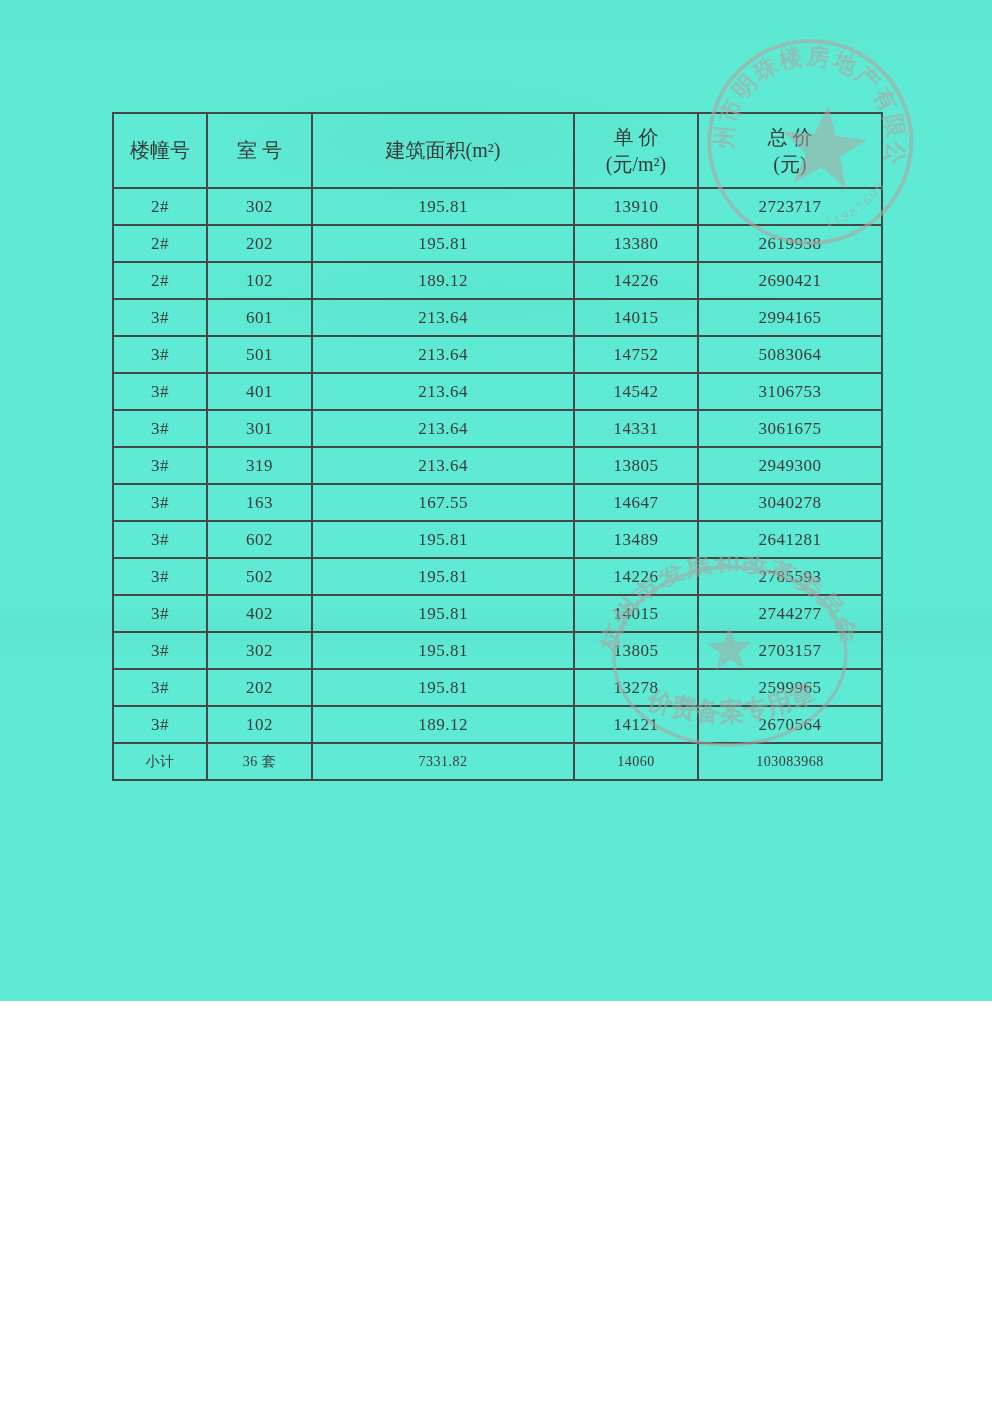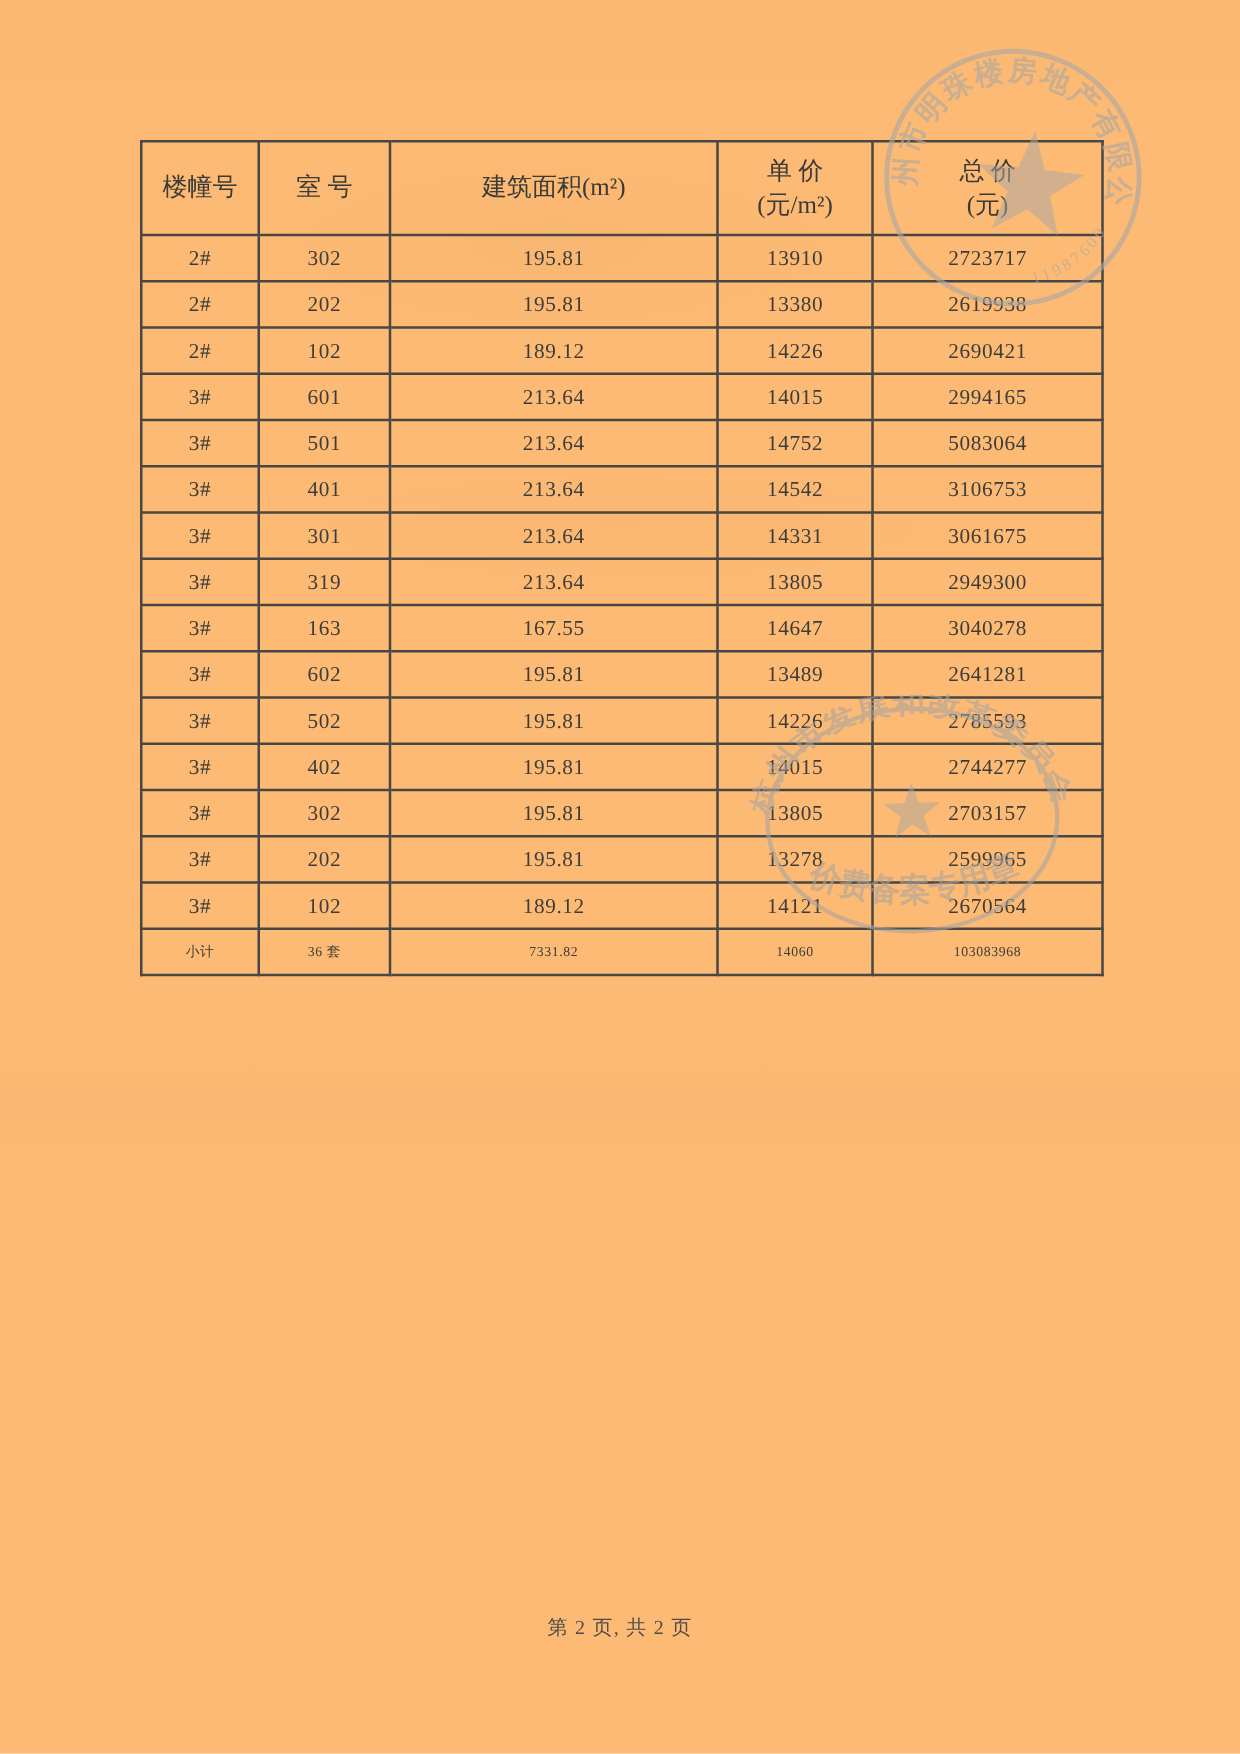--- a/index.html
+++ b/index.html
@@ -1,19 +1,19 @@
 <!DOCTYPE html>
 <html><head>
 <meta charset="utf-8">
 <style>
   html,body{margin:0;padding:0;background:#ffffff;}
   .canvas{
     position:relative;
-    width:992px;height:1403px;
-    background:#fdba74;
+    width:992px;height:1001px;
+    background:#5eead4;
     overflow:hidden;
     font-family:"Liberation Serif","DejaVu Serif",serif;
     color:#333;
   }
   
   .scan-noise{
     position:absolute;inset:0;
     background:
       linear-gradient(180deg, rgba(0,0,0,0.012) 0%, rgba(0,0,0,0) 8%),
       linear-gradient(180deg, rgba(0,0,0,0) 60%, rgba(0,0,0,0.018) 63%, rgba(0,0,0,0) 66%),
@@ -35,21 +35,21 @@
   table.price thead th{
     height:73px;
     font-size:20px;font-weight:normal;line-height:1.35;
     color:#3a3a38;
   }
   table.price tbody td, table.price tfoot td{
     height:35px;
     font-size:17px;color:#3c3c3a;
     letter-spacing:.5px;
   }
-  table.price tfoot td{font-size:11px;}
+  table.price tfoot td{font-size:14px;}
   table.price tfoot td.bold-val{font-weight:normal;letter-spacing:.5px;}
   
   .stamp{position:absolute;pointer-events:none;}
   .stamp-company{left:700px;top:32px;width:220px;height:226px;opacity:.62;transform:rotate(6deg);}
   .stamp-record{left:598px;top:556px;width:264px;height:204px;opacity:.58;transform:rotate(-2deg);}
   .stamp text{fill:var(--seal-col,#aaa7a2);}
   .stamp .ring{stroke:var(--seal-col,#aaa7a2);fill:none;}
   .stamp .star{fill:var(--seal-col,#aaa7a2);opacity:.85;}
   
   .page-number{

